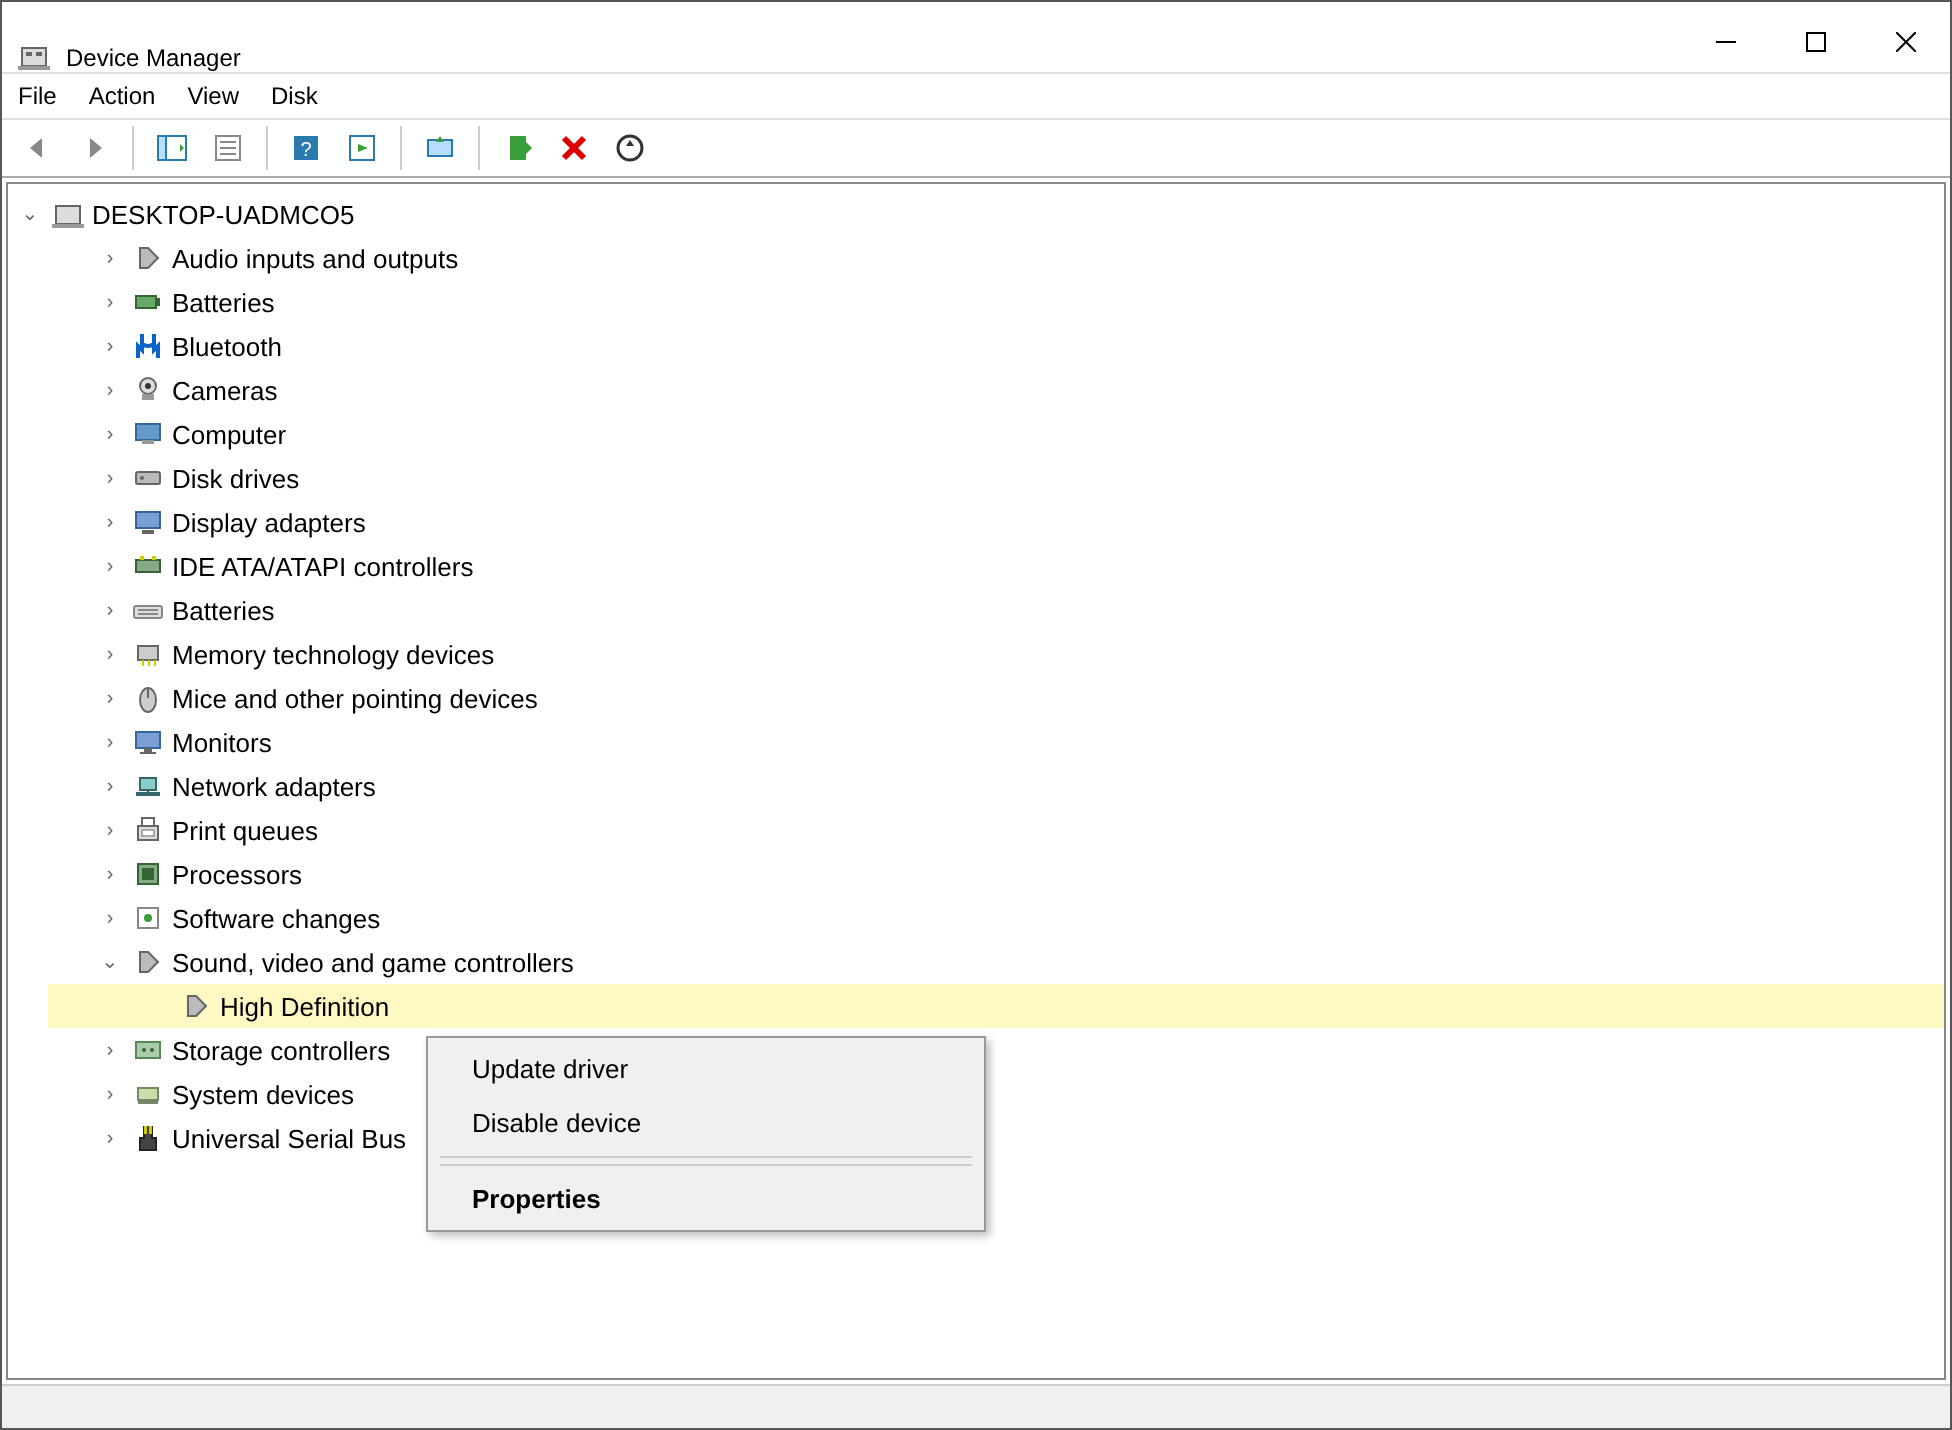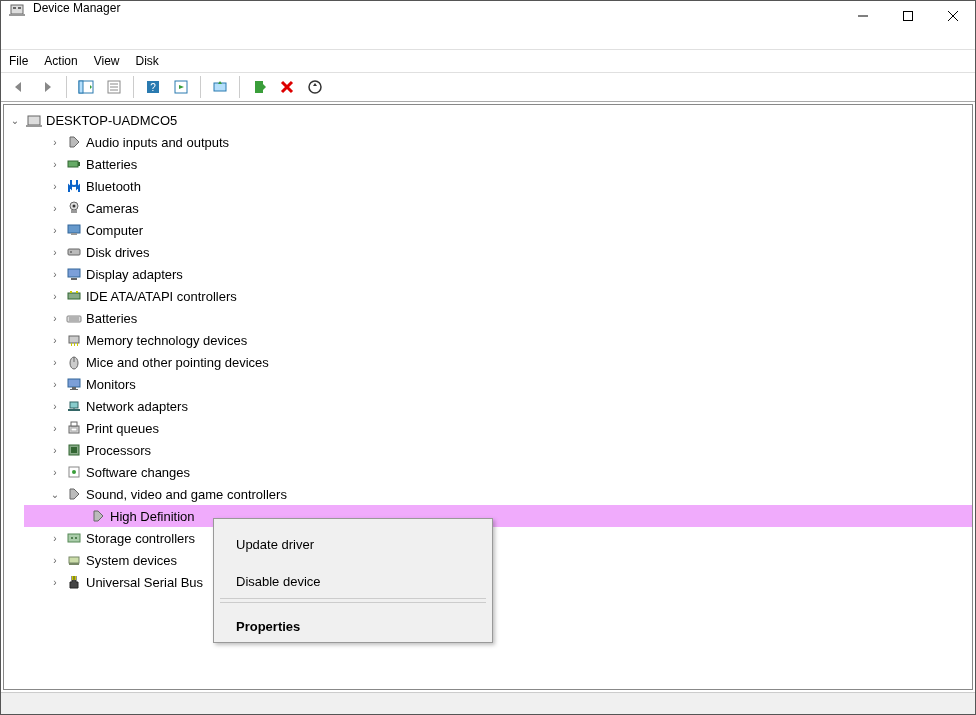--- a/index.html
+++ b/index.html
@@ -1,51 +1,51 @@
 <!DOCTYPE html>
 <html><head>
 <meta charset="utf-8">
 <style>
 * { box-sizing: border-box; margin: 0; padding: 0; font-family: 'Segoe UI', sans-serif; }
 body { background: #fff; width: 976px; height: 715px; overflow: hidden; position: relative; }
 
 .window { width: 976px; height: 715px; border: 1px solid #555; display: flex; flex-direction: column; background: #fff; }
 
 
-.titlebar { height: 49px; display: flex; align-items: flex-start; padding-left: 8px; border-bottom: 1px solid #e0e0e0; }
+.titlebar { height: 36px; display: flex; align-items: flex-end; padding-left: 8px; border-bottom: 1px solid #e0e0e0; }
 .titlebar .app-icon { width: 16px; height: 16px; margin-right: 8px; }
 .titlebar .title { font-size: 12px; flex: 1; }
 .titlebar .win-btn { width: 45px; height: 30px; display: flex; align-items: center; justify-content: center; font-size: 12px; }
 
 
 .menubar { height: 22px; display: flex; align-items: center; padding: 0 0; font-size: 12px; }
 .menubar .menu-item { padding: 2px 8px; }
 
 
 .toolbar { height: 30px; display: flex; align-items: center; padding: 2px 6px; border-top: 1px solid #e0e0e0; border-bottom: 1px solid #aaa; gap: 4px; }
 .toolbar .tbtn { width: 24px; height: 24px; display: flex; align-items: center; justify-content: center; border: 1px solid transparent; }
 .toolbar .sep { width: 1px; height: 22px; background: #ccc; margin: 0 3px; }
 
 
 .tree-container { flex: 1; border: 1px solid #888; margin: 2px; background: #fff; overflow: auto; position: relative; padding: 4px 0; }
 .tree { font-size: 13px; }
 .node { display: flex; align-items: center; height: 22px; padding-left: 4px; white-space: nowrap; }
 .expander { width: 14px; height: 14px; display: inline-flex; align-items: center; justify-content: center; font-size: 10px; color: #666; cursor: default; }
 .node-icon { width: 16px; height: 16px; margin: 0 4px; display: inline-flex; align-items: center; justify-content: center; }
-.node.selected { background: #f0abfc; }
+.node.selected { background: #fef9c3; }
 .children { padding-left: 20px; }
 .cat { padding-left: 24px; }
 .leaf { padding-left: 48px; }
 
 
 .statusbar { height: 22px; border-top: 1px solid #ccc; background: #f0f0f0; }
 
 
 .context-menu { position: absolute; background: #f0f0f0; border: 1px solid #999; box-shadow: 2px 2px 4px rgba(0,0,0,0.25); font-size: 13px; padding: 2px; }
-.context-menu .cm-item { padding: 6px 20px; margin-top: 10px; }
+.context-menu .cm-item { padding: 6px 20px; }
 .context-menu .cm-sep { height: 1px; background: #ccc; margin: 3px 4px; }
 .context-menu .cm-bold { font-weight: bold; }
 
 svg { display: block; }
 </style>
 </head>
 <body>
 
 <div class="window">
 

